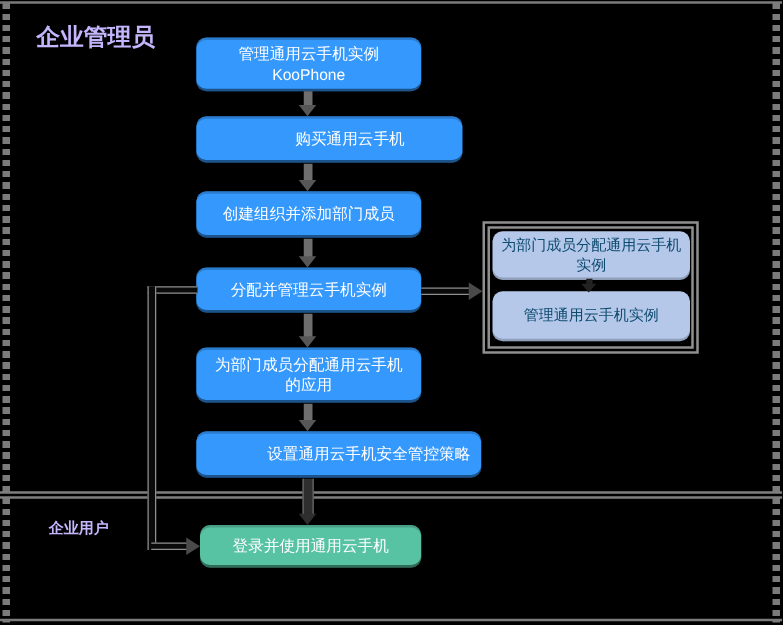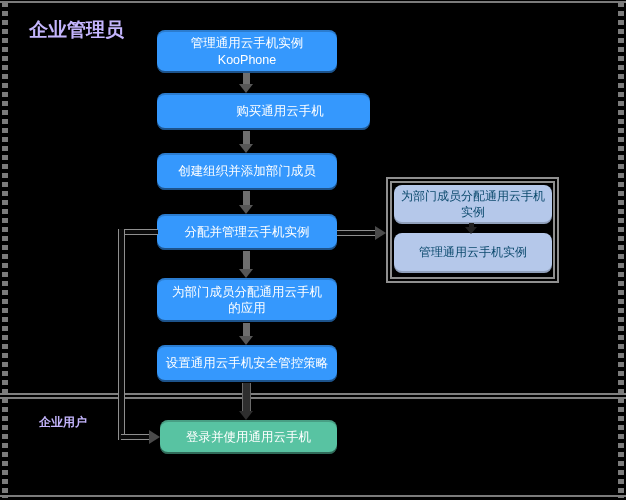--- a/index.html
+++ b/index.html
@@ -20,21 +20,21 @@
   .box{position:absolute;border-radius:8px;display:flex;align-items:center;justify-content:center;
        text-align:center;color:#fff;font-size:12.5px;line-height:1.3;white-space:pre-line;
        box-shadow:inset 0 -2px 0 rgba(0,0,0,.45), inset 0 2px 0 rgba(0,0,0,.18);}
   .box-blue{background:#3598fd;}
   .box-green{background:#58c3a2;}
   .b1{left:157px;top:30px;width:180px;height:43px;}
   .b2{left:157px;top:93px;width:180px;height:37px;padding-left:33px;}
   .b3{left:157px;top:153px;width:180px;height:37px;}
   .b4{left:157px;top:214px;width:180px;height:36px;}
   .b5{left:157px;top:278px;width:180px;height:44px;}
-  .b6{left:157px;top:345px;width:180px;height:37px;}
+  .b6{left:157px;top:345px;width:180px;height:37px;padding-left:48px;}
   .b7{left:160px;top:420px;width:177px;height:34px;}
   
   .vbar{position:absolute;left:243px;width:7px;background:#6e6e6e;}
   .vhead{position:absolute;left:239px;width:0;height:0;
          border-left:7px solid transparent;border-right:7px solid transparent;
          border-top:9px solid #575757;}
   .dark.vbar{background:#2e2e2e;border-left:1px solid #6a6a6a;border-right:1px solid #6a6a6a;left:242px;}
   .dark.vhead{border-top-color:#2e2e2e;}
   
   .pipe-h{position:absolute;height:6px;background:#0a0a0a;

